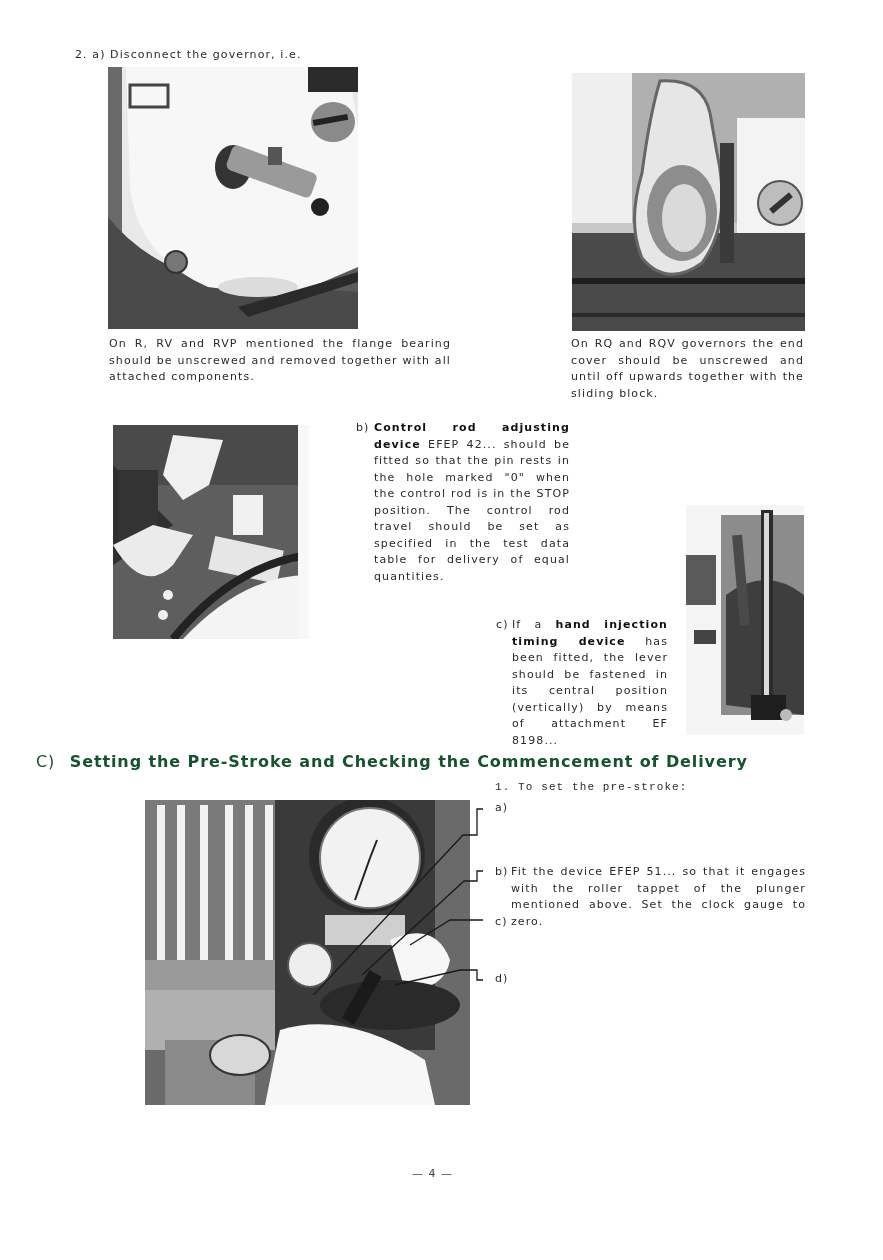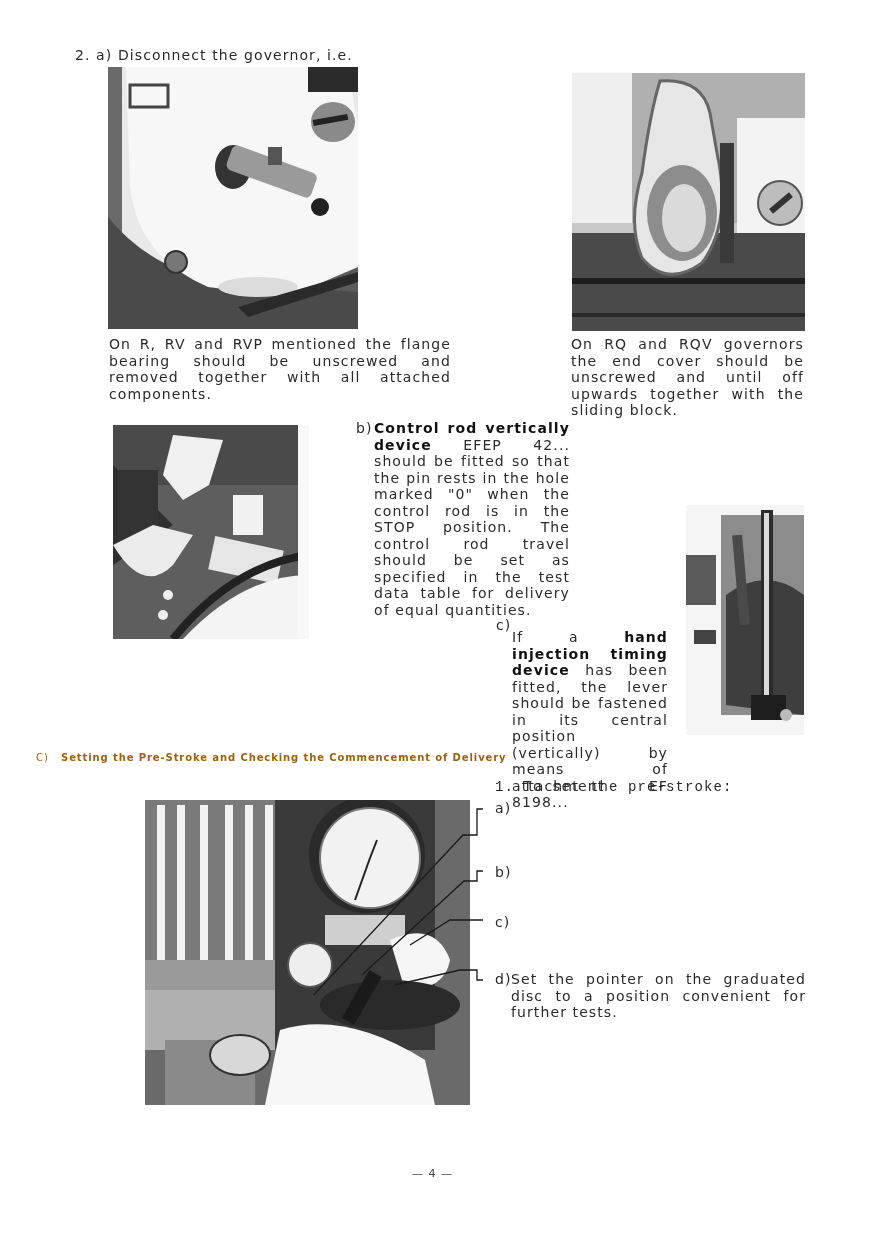--- a/index.html
+++ b/index.html
@@ -1,24 +1,24 @@
 <!DOCTYPE html>
 <html><head>
 <meta charset="utf-8">
 <style>
   html, body { margin: 0; padding: 0; background: #ffffff; }
   body { width: 883px; height: 1260px; position: relative; overflow: hidden;
          font-family: "DejaVu Sans", sans-serif; color: #1e1e1e; }
   .abs { position: absolute; }
-  .txt { font-size: 14px; letter-spacing: 1.1px; line-height: 16.5px; color: #2a2a2a; }
+  .txt { font-size: 11px; letter-spacing: 1.1px; line-height: 16.5px; color: #2a2a2a; }
   .just { text-align: justify; text-align-last: left; }
   b { font-weight: bold; color: #111; }
   .photo { position: absolute; overflow: hidden; }
   .photo svg { display: block; width: 100%; height: 100%; }
-  .heading { font-size: 10px; font-weight: bold; letter-spacing: 0.9px; color: #a16207; }
+  .heading { font-size: 16px; font-weight: bold; letter-spacing: 0.9px; color: #14532d; }
   .item { position: relative; padding-left: 16px; }
   .item .lbl { position: absolute; left: 0; top: 0; }
   .pageno { font-size: 11px; color: #444; letter-spacing: 1px; }
 </style>
 </head>
 <body>
 
 <div class="abs txt" style="left:75px; top:47px;">2.  a) Disconnect the governor, i.e.</div>
 
 <div class="photo" style="left:108px; top:67px; width:250px; height:262px;">
@@ -78,21 +78,21 @@
     <path d="M60 214 Q120 140 196 130" fill="none" stroke="#222" stroke-width="8"></path>
     <circle cx="55" cy="170" r="5" fill="#eee"></circle>
     <circle cx="50" cy="190" r="5" fill="#eee"></circle>
     <rect x="185" y="0" width="11" height="214" fill="#f8f8f8"></rect>
   </svg>
 </div>
 
 <div class="abs txt just" style="left:356px; top:420px; width:214px;">
   <span class="abs" style="left:0;">b)</span>
   <div style="padding-left:18px;">
-    <b>Control rod vertically device</b>
+    <b>Control rod adjusting device</b>
     <span>EFEP 42... should be fitted so that the pin rests in the hole marked "0" when the control rod is in the STOP position. The control rod travel should be set as specified in the test data table for delivery of equal quantities.</span>
   </div>
 </div>
 
 <div class="photo" style="left:686px; top:505px; width:118px; height:230px;">
   <svg viewBox="0 0 118 230" preserveAspectRatio="none">
     <rect width="118" height="230" fill="#f5f5f5"></rect>
     <rect x="35" y="10" width="83" height="200" fill="#8c8c8c"></rect>
     <path d="M40 90 Q80 60 118 90 L118 210 L40 200Z" fill="#3e3e3e"></path>
     <rect x="0" y="50" width="30" height="50" fill="#5a5a5a"></rect>
@@ -100,21 +100,21 @@
     <rect x="75" y="5" width="12" height="210" fill="#2c2c2c"></rect>
     <rect x="78" y="8" width="5" height="200" fill="#d9d9d9"></rect>
     <rect x="50" y="30" width="10" height="90" fill="#4a4a4a" transform="rotate(-5 55 75)"></rect>
     <rect x="65" y="190" width="35" height="25" fill="#1e1e1e"></rect>
     <circle cx="100" cy="210" r="6" fill="#bbb"></circle>
   </svg>
 </div>
 
 <div class="abs txt just" style="left:496px; top:617px; width:172px;">
   <span class="abs" style="left:0;">c)</span>
-  <div style="padding-left:16px;margin-top:12px;">
+  <div style="padding-left:16px;">
     <span>If a </span><b>hand injection timing device</b><span> has been fitted, the lever should be fastened in its central position (vertically) by means of attachment EF 8198...</span>
   </div>
 </div>
 
 <div class="abs heading" style="left:36px; top:752px;">
   <span style="font-weight:normal; margin-right:8px;">C)</span>
   <span>Setting the Pre-Stroke and Checking the Commencement of Delivery</span>
 </div>
 
 <div class="photo" style="left:145px; top:800px; width:325px; height:305px;">
@@ -159,27 +159,27 @@
 <div class="abs txt" style="left:495px; top:779px;font-family:Liberation Mono, monospace;">1.  To set the pre-stroke:</div>
 
 <div class="abs txt just" style="left:495px; top:800px; width:311px;">
   <div class="item">
     <span class="lbl">a)</span>
   </div>
 </div>
 <div class="abs txt just" style="left:495px; top:864px; width:311px;">
   <div class="item">
     <span class="lbl">b)</span>
+    <span>Fit the device EFEP 51... so that it engages with the roller tappet of the plunger mentioned above. Set the clock gauge to zero.</span>
   </div>
 </div>
 <div class="abs txt just" style="left:495px; top:914px; width:311px;">
   <div class="item">
     <span class="lbl">c)</span>
   </div>
 </div>
 <div class="abs txt just" style="left:495px; top:971px; width:311px;">
   <div class="item">
     <span class="lbl">d)</span>
-    <span>Set the pointer on the graduated disc to a position convenient for further tests.</span>
   </div>
 </div>
 
 <div class="abs pageno" style="left:412px; top:1167px;">— 4 —</div>
 
 </body></html>

